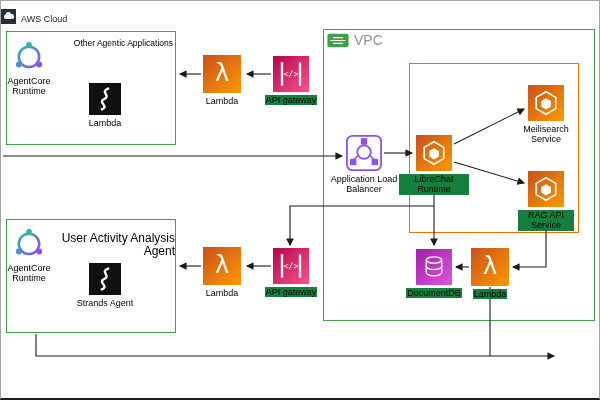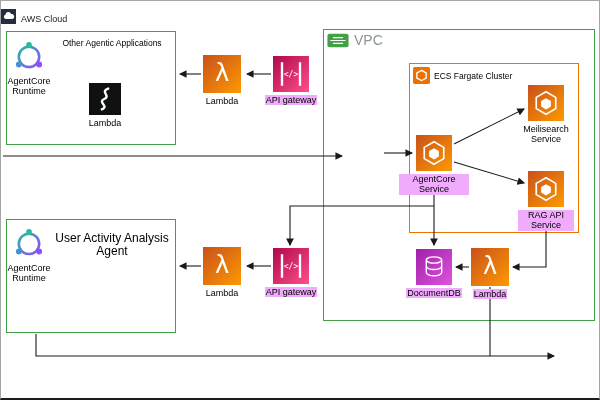--- a/index.html
+++ b/index.html
@@ -1,29 +1,29 @@
 <!DOCTYPE html>
 <html><head>
 <meta charset="utf-8">
 <style>
   html,body{margin:0;padding:0;background:#e9e9e9}
   .canvas{position:relative;width:600px;height:400px;background:#ffffff;box-sizing:border-box;
     border-top:1px solid #a6a6a6;border-left:1px solid #a6a6a6;border-right:1px solid #a6a6a6;
     border-bottom:2px solid #1c1c1c;font-family:"Liberation Sans",sans-serif;overflow:hidden}
   .group{position:absolute;border:1px solid #43A047;box-sizing:border-box;background:transparent}
   .group.orange{border-color:#ED7100}
-  .gtitle{position:absolute;font-size:8.5px;color:#000;text-align:center;line-height:1.1}
+  .gtitle{position:absolute;font-size:8.5px;color:#000;text-align:right;line-height:1.1}
   .node{position:absolute;display:flex;flex-direction:column;align-items:center}
   .ic{display:flex;align-items:center;justify-content:center;box-sizing:border-box;flex:none}
   .grad-orange{background:linear-gradient(135deg,#C8511B,#FF9900)}
   .grad-pink{background:linear-gradient(135deg,#B0084D,#FF4F8B)}
   .grad-magenta{background:linear-gradient(135deg,#A020A8,#DF53DF)}
   .black{background:#0F1111}
   .lbl{font-size:9px;line-height:1.15;text-align:center;color:#000;margin-top:3px}
-  .chip{background:#f0abfc;padding:0 1px}
+  .chip{background:#15803d;padding:0 1px}
   .lambda-glyph{color:#fff;font-size:24px;line-height:1;font-family:"DejaVu Sans",sans-serif;transform:translateY(-1px)}
   .wires{position:absolute;left:0;top:0;pointer-events:none}
   .awstag{position:absolute;left:0;top:8px;display:flex;align-items:flex-end}
   .awstag .sq{width:15px;height:15px;background:#232F3E;display:flex;align-items:center;justify-content:center}
   .awstag .txt{font-size:9px;color:#16191f;margin:2px 0 0 5px}
   .vpctag{position:absolute;display:flex;align-items:center;gap:5px}
   .vpctxt{font-size:14px;color:#8d9499}
   .ecshead{position:absolute;display:flex;align-items:center;gap:4px}
   .ecstitle{font-size:8.5px;color:#000}
 </style>
@@ -71,27 +71,20 @@
   </div>
 
   <div class="vpctag" style="left:326px;top:31px">
     <svg width="22" height="15" viewBox="0 0 26 17">
       <rect x="0.5" y="0.5" width="25" height="16" rx="2.5" fill="#43A047"></rect>
       <path d="M4 8.5 h18 M7 5 h12 M7 12 h12" stroke="#fff" stroke-width="1.4" fill="none"></path>
     </svg>
     <div class="vpctxt">VPC</div>
   </div>
 
-  <div class="ecshead" style="left:412px;top:66px">
-    <svg width="17" height="17" viewBox="0 0 20 20">
-      <rect width="20" height="20" rx="2" fill="#ED7100"></rect>
-      <path d="M10 4 L15.5 7 V13 L10 16 L4.5 13 V7 Z" fill="none" stroke="#fff" stroke-width="1.6"></path>
-    </svg>
-    <div class="ecstitle">ECS Fargate Cluster</div>
-  </div>
 
   <div class="gtitle" style="left:50px;top:38px;width:122px">Other Agentic Applications</div>
   <div class="gtitle" style="left:48px;top:231px;width:126px;font-size:12px">User Activity Analysis Agent</div>
 
   <div class="node" style="left:1px;top:38px;width:54px">
     <svg class="ic" width="34" height="34" viewBox="0 0 40 40">
       <defs>
           <linearGradient id="acg1" x1="0" y1="0" x2="1" y2="1">
         <stop offset="0" stop-color="#2BB7A0"></stop>
             <stop offset="1" stop-color="#8C4FFF"></stop>
@@ -124,29 +117,40 @@
   <div class="node" style="left:252px;top:55px;width:76px">
     <div class="ic grad-pink" style="width:36px;height:36px">
       <svg width="36" height="36" viewBox="0 0 40 40">
         <path d="M10 7 V33 M30 7 V33" stroke="#fff" stroke-width="2.6"></path>
         <text x="20" y="23.5" font-size="9" fill="#fff" text-anchor="middle" font-family="DejaVu Sans Mono, monospace">&lt;/&gt;</text>
       </svg>
     </div>
     <div class="lbl chip">API gateway</div>
   </div>
 
+  <div class="node" style="left:321px;top:134px;width:84px">
+    <svg class="ic" width="36" height="36" viewBox="0 0 40 40">
+      <rect x="1" y="1" width="38" height="38" rx="6" fill="#fff" stroke="#8C4FFF" stroke-width="2"></rect>
+      <circle cx="20" cy="19" r="7.5" fill="none" stroke="#8C4FFF" stroke-width="2"></circle>
+      <path d="M20 11.5 V8 M13 23 L9 27 M27 23 L31 27" stroke="#8C4FFF" stroke-width="1.6"></path>
+      <rect x="16.5" y="3.5" width="7" height="7" fill="#8C4FFF"></rect>
+      <rect x="4.5" y="26.5" width="7" height="7" fill="#8C4FFF"></rect>
+      <rect x="28.5" y="26.5" width="7" height="7" fill="#8C4FFF"></rect>
+    </svg>
+    <div class="lbl">Application Load Balancer</div>
+  </div>
 
   <div class="node" style="left:398px;top:134px;width:70px">
     <div class="ic grad-orange" style="width:36px;height:36px">
       <svg width="30" height="30" viewBox="0 0 40 40">
         <path d="M20 5 L33 12.5 V27.5 L20 35 L7 27.5 V12.5 Z" fill="none" stroke="#fff" stroke-width="2.2"></path>
         <path d="M20 13.5 L26.5 17.2 V24.8 L20 28.5 L13.5 24.8 V17.2 Z" fill="#fff"></path>
       </svg>
     </div>
-    <div class="lbl chip">AgentCore Service</div>
+    <div class="lbl chip">LibreChat Runtime</div>
   </div>
 
   <div class="node" style="left:517px;top:170px;width:56px">
     <div class="ic grad-orange" style="width:36px;height:36px">
       <svg width="30" height="30" viewBox="0 0 40 40">
         <path d="M20 5 L33 12.5 V27.5 L20 35 L7 27.5 V12.5 Z" fill="none" stroke="#fff" stroke-width="2.2"></path>
         <path d="M20 13.5 L26.5 17.2 V24.8 L20 28.5 L13.5 24.8 V17.2 Z" fill="#fff"></path>
       </svg>
     </div>
     <div class="lbl chip">RAG API Service</div>
@@ -189,20 +193,28 @@
           </linearGradient>
         </defs>
       <circle cx="20" cy="21" r="12" fill="none" stroke="url(#acg2)" stroke-width="3"></circle>
       <circle cx="20" cy="7" r="3.4" fill="#2BB7A0"></circle>
       <circle cx="32" cy="30" r="3.4" fill="#8C4FFF"></circle>
       <circle cx="8" cy="30" r="3.4" fill="#4A90D9"></circle>
     </svg>
     <div class="lbl">AgentCore Runtime</div>
   </div>
 
+  <div class="node" style="left:66px;top:262px;width:76px">
+    <div class="ic black" style="width:32px;height:32px">
+      <svg width="32" height="32" viewBox="0 0 40 40">
+          <path d="M24 7 C13 11 28 16 19 20 C10 24 26 29 16 33" stroke="#fff" stroke-width="3" fill="none" stroke-linecap="round"></path>
+        </svg>
+    </div>
+    <div class="lbl">Strands Agent</div>
+  </div>
 
   <div class="node" style="left:183px;top:246px;width:76px">
     <div class="ic grad-orange" style="width:38px;height:38px">
       <span class="lambda-glyph">λ</span>
     </div>
     <div class="lbl">Lambda</div>
   </div>
 
   <div class="node" style="left:252px;top:247px;width:76px">
     <div class="ic grad-pink" style="width:36px;height:36px">

